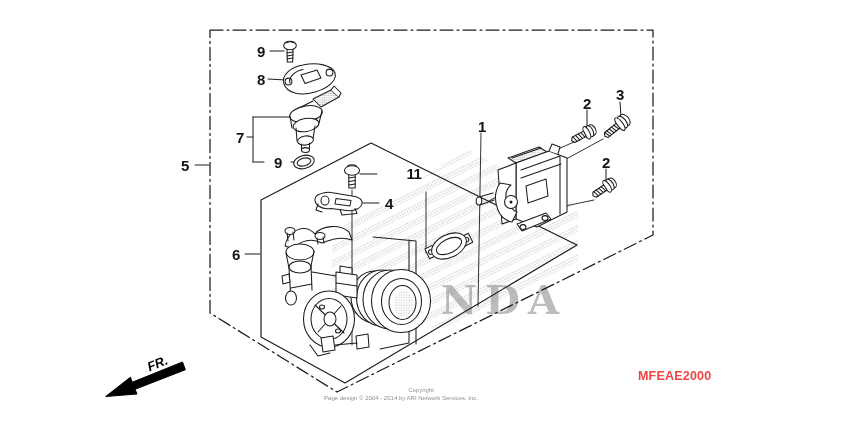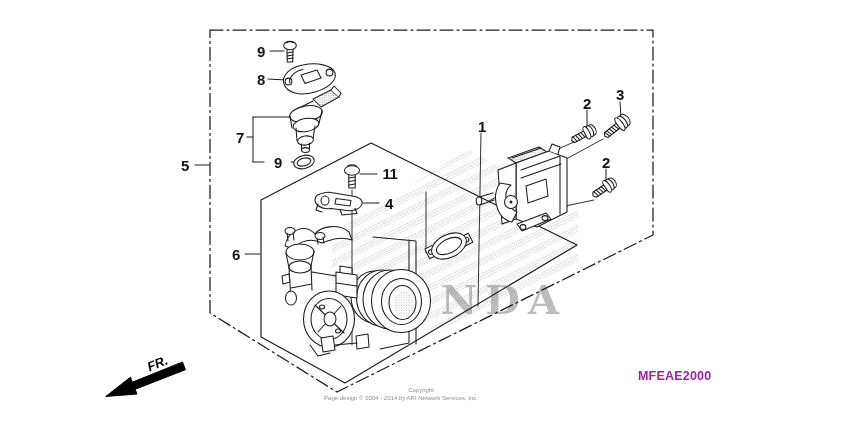--- a/index.html
+++ b/index.html
@@ -7,21 +7,21 @@
          font-family:"Liberation Sans",sans-serif;}
   .stage svg{position:absolute;left:0;top:0;}
   .watermark{position:absolute;left:352px;top:280px;font-family:"DejaVu Serif",serif;
              font-weight:bold;font-size:40px;letter-spacing:8px;color:#b5b5b5;opacity:.9;
              line-height:1;user-select:none;}
   .callout{position:absolute;transform:translate(-50%,-50%);font-weight:bold;font-size:15px;
            color:#141414;line-height:1;letter-spacing:-0.5px;}
   .fr-label{position:absolute;left:147px;top:356px;font-size:13px;font-weight:bold;
             font-style:italic;color:#000;transform:rotate(-22deg);}
   .part-code{position:absolute;left:638px;top:369px;font-size:12.5px;font-weight:bold;
-             color:#a21caf;letter-spacing:.2px;}
+             color:#ef4444;letter-spacing:.2px;}
   .copyright{position:absolute;transform:translateX(-50%);font-size:6px;color:#8f8f8f;
              white-space:nowrap;line-height:1.3;}
 </style>
 </head>
 <body>
 
 <div class="stage">
 
   <div class="watermark">HONDA</div>
 
@@ -236,19 +236,19 @@
   <div class="callout" style="left:587px;top:103px">2</div>
   <div class="callout" style="left:620px;top:94px">3</div>
   <div class="callout" style="left:606px;top:162px">2</div>
   <div class="callout" style="left:389px;top:203px">4</div>
   <div class="callout" style="left:185px;top:165px">5</div>
   <div class="callout" style="left:236px;top:254px">6</div>
   <div class="callout" style="left:240px;top:137px">7</div>
   <div class="callout" style="left:261px;top:79px">8</div>
   <div class="callout" style="left:261px;top:51px">9</div>
   <div class="callout" style="left:278px;top:162px">9</div>
-  <div class="callout" style="left:390px;top:173px">11</div>
+  <div class="callout" style="left:414px;top:173px">11</div>
 
   <div class="fr-label">FR.</div>
   <div class="part-code">MFEAE2000</div>
   <div class="copyright" style="left:421px;top:387px">Copyright</div>
   <div class="copyright" style="left:401px;top:395px">Page design © 2004 - 2014 by ARI Network Services, Inc.</div>
 </div>
 
 </body></html>

